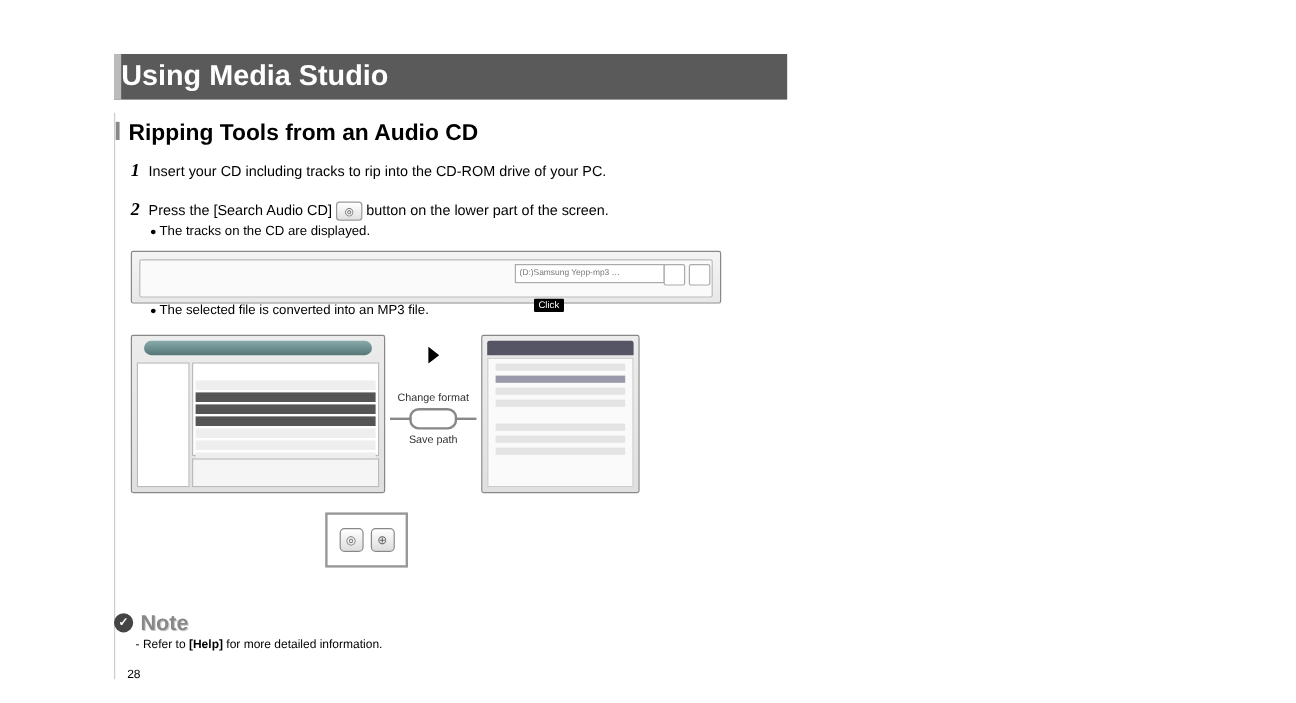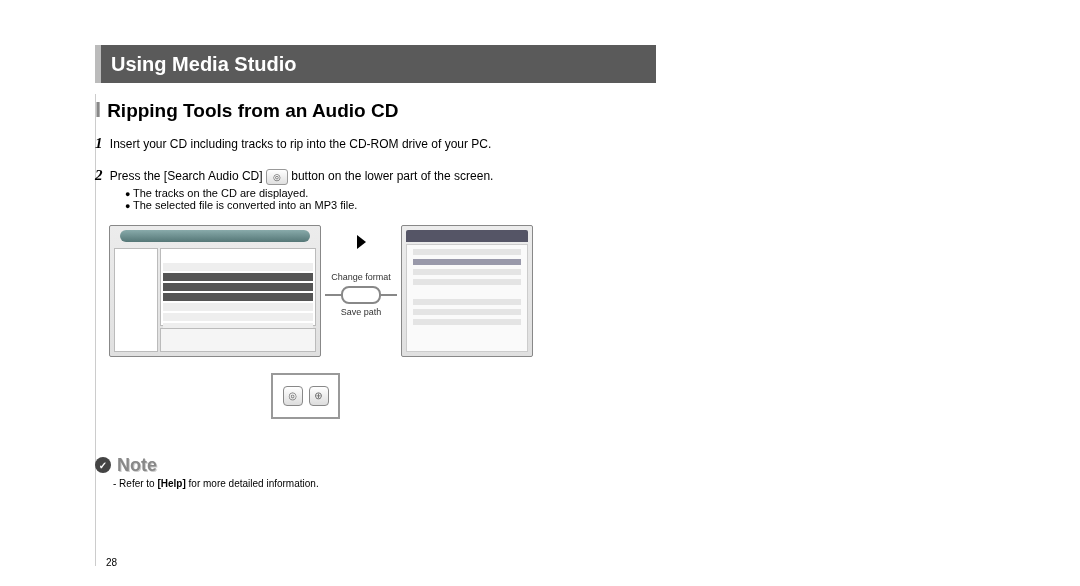--- a/index.html
+++ b/index.html
@@ -1,23 +1,23 @@
 <!DOCTYPE html>
 <html><head>
 <meta charset="utf-8">
 <style>
   html,body{margin:0;padding:0;background:#fff;font-family:Arial,Helvetica,sans-serif;color:#000;}
   .page{width:1080px;height:586px;position:relative;box-sizing:border-box;}
   .content{position:absolute;left:95px;top:45px;width:600px;}
   .title-bar{background:#5a5a5a;height:38px;display:flex;align-items:center;border-left:6px solid #bbb;width:555px;}
-  .title-bar span{color:#fff;font-size:20px;font-weight:bold;margin-left:10px;}
+  .title-bar span{color:#fff;font-size:24px;font-weight:bold;}
   .section{margin-top:14px;display:flex;align-items:baseline;}
   .section .sec-bar{color:#888;font-size:22px;font-weight:bold;margin-right:6px;}
   .section .sec-title{font-size:19px;font-weight:bold;}
-  .step{margin-top:10px;margin-left:0;font-size:12px;line-height:1.45;}
+  .step{margin-top:10px;margin-left:14px;font-size:12px;line-height:1.45;}
   .step .num{font-style:italic;font-weight:bold;font-family:Georgia,serif;font-size:15px;margin-right:4px;}
   .bullet{margin-left:30px;font-size:11px;color:#000;}
   .bullet::before{content:"● ";font-size:9px;}
   .icon-btn{display:inline-block;width:20px;height:14px;border:1px solid #999;border-radius:3px;background:linear-gradient(#fff,#e0e0e0);vertical-align:middle;text-align:center;font-size:9px;line-height:14px;color:#555;}
   .shot1{margin:10px 14px 0 14px;border:1px solid #888;height:42px;background:linear-gradient(#f4f4f4,#e8e8e8);position:relative;width:490px;border-radius:2px;}
   .shot1-inner{position:absolute;left:6px;top:6px;right:6px;height:30px;border:1px solid #bbb;background:#fafafa;border-radius:2px;}
   .shot1 .widgets{position:absolute;right:8px;top:10px;display:flex;gap:3px;}
   .shot1 .w{width:16px;height:16px;border:1px solid #aaa;background:#fff;border-radius:2px;}
   .shot1 .click-tag{position:absolute;right:130px;bottom:-8px;background:#000;color:#fff;font-size:8px;padding:1px 4px;border-radius:1px;}
   .shot1 .drop{position:absolute;right:46px;top:10px;width:120px;height:14px;border:1px solid #aaa;background:#fff;font-size:7px;line-height:14px;padding-left:3px;color:#777;}
@@ -73,20 +73,29 @@
     </div>
 
     <div class="step">
       <span class="num">2</span>
       <span>Press the [Search Audio CD] </span>
       <span class="icon-btn">◎</span>
       <span> button on the lower part of the screen.</span>
     </div>
     <div class="bullet">The tracks on the CD are displayed.</div>
 
+    <div class="shot1">
+      <div class="shot1-inner"></div>
+      <div class="drop">(D:)Samsung Yepp-mp3 …</div>
+      <div class="widgets">
+        <div class="w"></div>
+        <div class="w"></div>
+      </div>
+      <div class="click-tag">Click</div>
+    </div>
 
     <div class="bullet">The selected file is converted into an MP3 file.</div>
 
     <div class="fig-row" style="position:relative;height:200px;">
       <div class="sw sw-left">
         <div class="bar"></div>
         <div class="side"></div>
         <div class="main">
           <div class="rows">
             <div></div>

